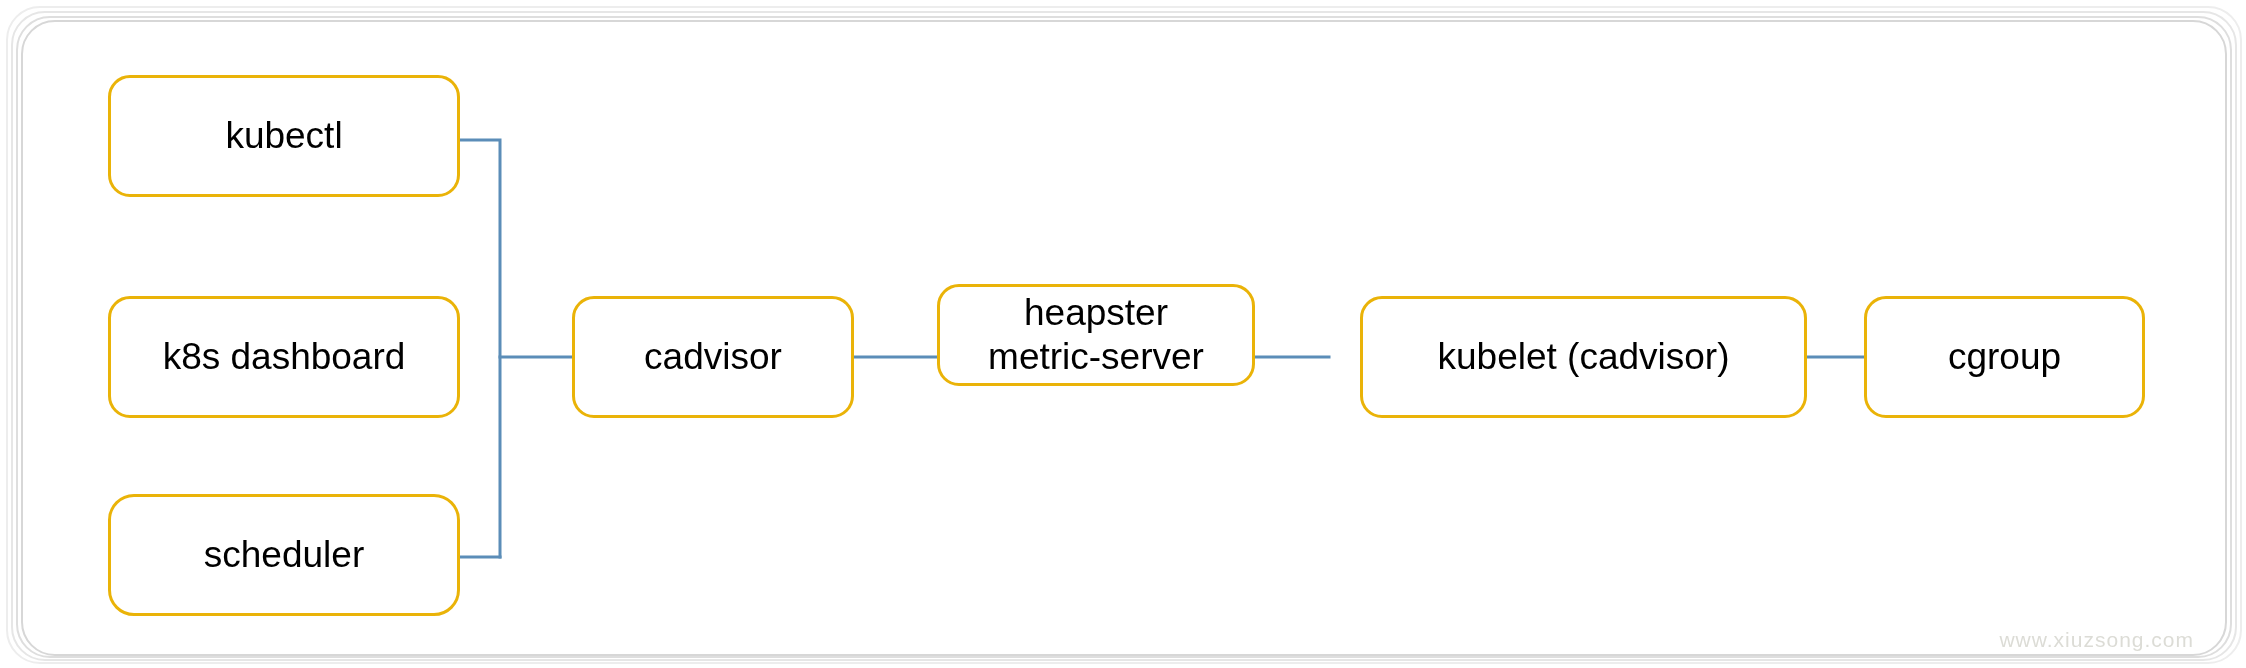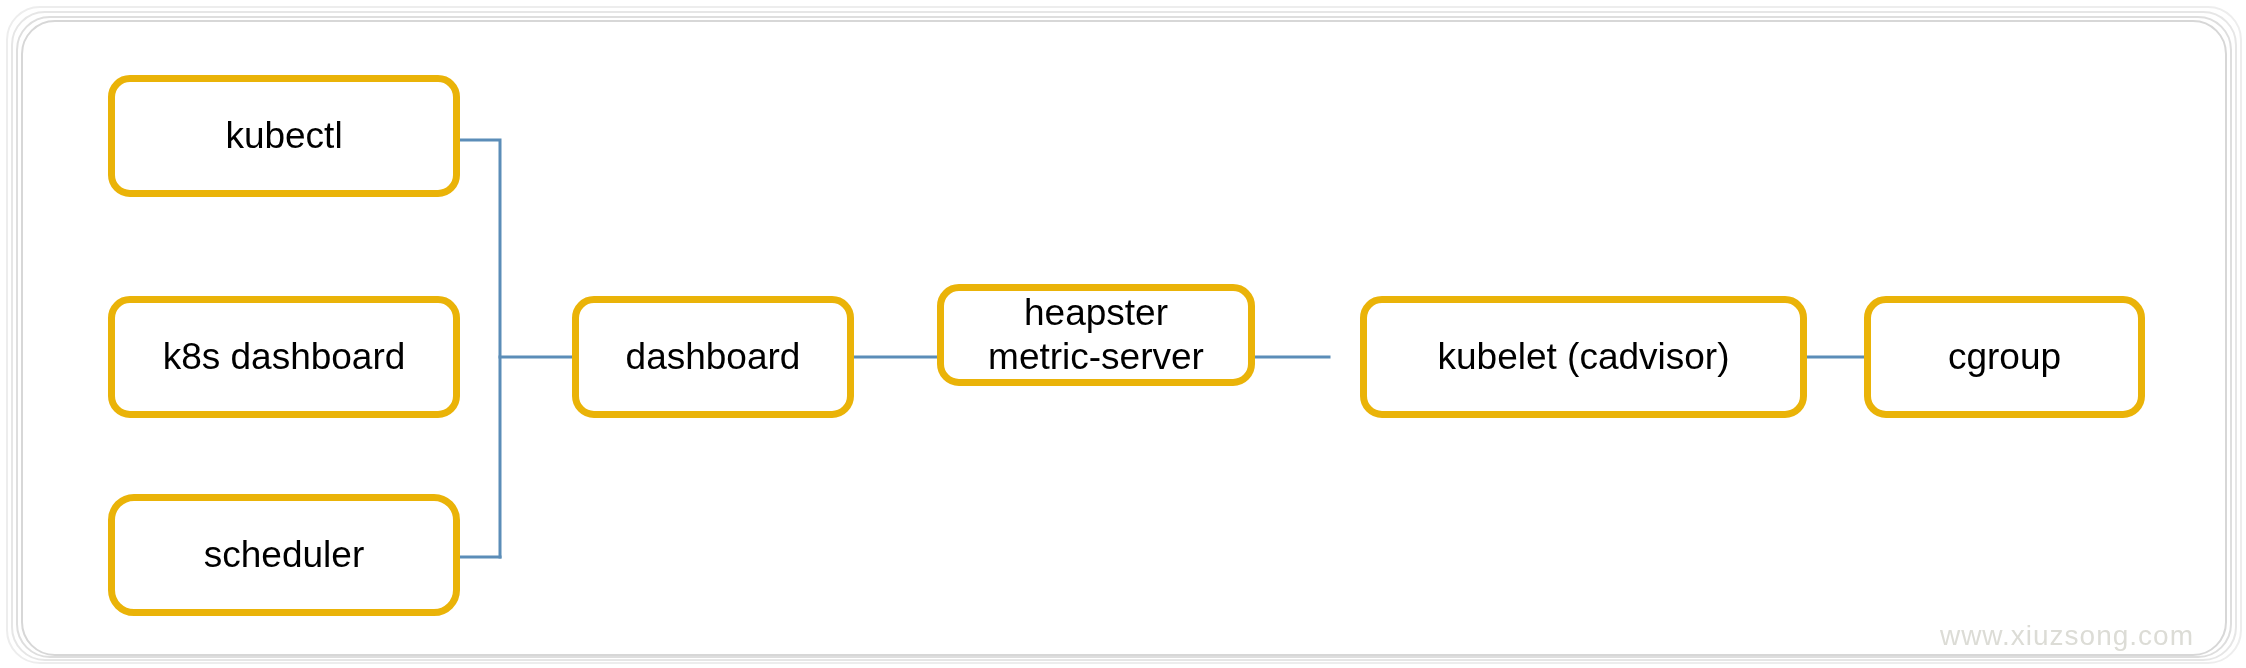--- a/index.html
+++ b/index.html
@@ -51,38 +51,38 @@
     top: 0;
     width: 2246px;
     height: 668px;
   }
 
   
   .node {
     position: absolute;
     box-sizing: border-box;
     background: #ffffff;
-    border: 7px solid #eab308;
+    border: 3px solid #eab308;
     border-radius: 22px;
     display: flex;
     align-items: center;
     justify-content: center;
     text-align: center;
     color: #000000;
     font-size: 37px;
     line-height: 1.18;
     font-family: "Liberation Sans", sans-serif;
     white-space: pre-line;
   }
 
   .watermark {
     position: absolute;
     right: 52px;
     bottom: 16px;
-    font-size: 28px;
+    font-size: 21px;
     letter-spacing: 1px;
     color: #dcdcd6;
     font-family: "Liberation Sans", sans-serif;
     user-select: none;
   }
 </style>
 </head>
 <body>
 
 <div id="stage">
@@ -113,21 +113,21 @@
 
   <div class="node" style="left:108px; top:296px; width:352px; height:122px;justify-content:center;">
     <span>k8s dashboard</span>
   </div>
 
   <div class="node" style="left:108px; top:494px; width:352px; height:122px;border-radius:26px;">
     <span>scheduler</span>
   </div>
 
   <div class="node" style="left:572px; top:296px; width:282px; height:122px;">
-    <span>dashboard</span>
+    <span>cadvisor</span>
   </div>
 
   <div class="node" style="left:937px; top:284px; width:318px; height:102px;">
     <span>heapster
 metric-server</span>
   </div>
 
   <div class="node" style="left:1360px; top:296px; width:447px; height:122px;">
     <span>kubelet (cadvisor)</span>
   </div>

